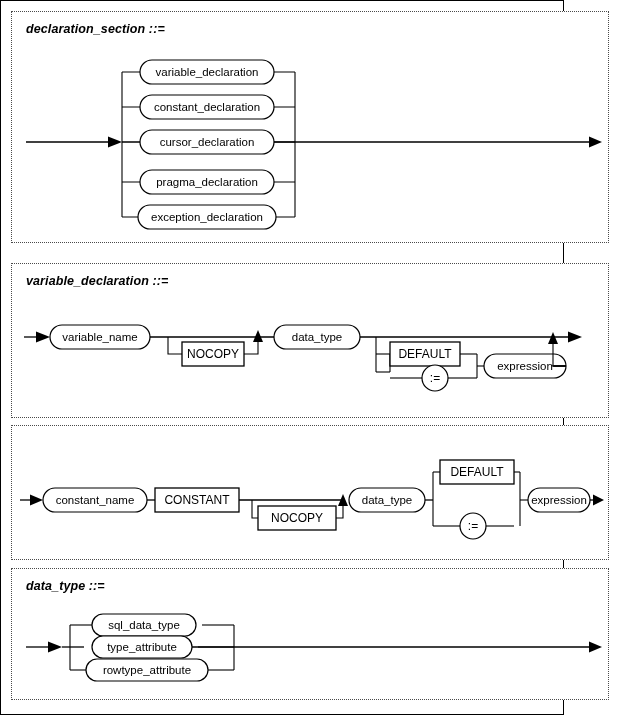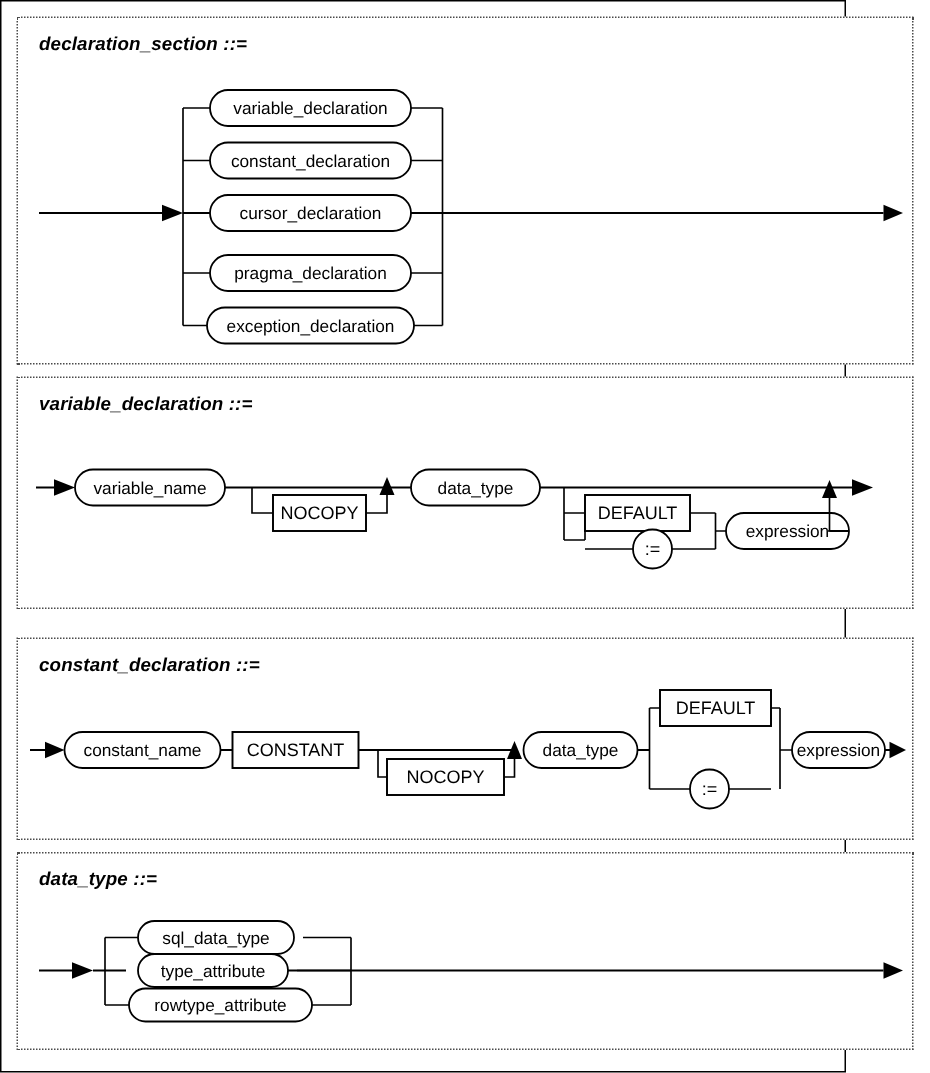--- a/index.html
+++ b/index.html
@@ -130,21 +130,21 @@
       <text class="node-label" x="195" y="131">cursor_declaration</text>
 
       <rect class="nonterm-pill" x="128" y="158" width="134" height="24" rx="12" ry="12"></rect>
       <text class="node-label" x="195" y="171">pragma_declaration</text>
 
       <rect class="nonterm-pill" x="126" y="193" width="138" height="24" rx="12" ry="12"></rect>
       <text class="node-label" x="195" y="206">exception_declaration</text>
     </svg>
   </div>
 
-  <div class="panel" style="top:250px; height:155px;">
+  <div class="panel" style="top:262px; height:155px;">
     <div class="panel-title">variable_declaration ::=</div>
     <svg width="598" height="155" viewBox="0 0 598 155">
 
       <path class="rail" d="M 12 73 L 24 73"></path>
       <polygon class="arrowhead" points="24,67.5 38,73 24,78.5"></polygon>
 
       <rect class="nonterm-pill" x="38" y="61" width="100" height="24" rx="12" ry="12"></rect>
       <text class="node-label" x="88" y="74">variable_name</text>
 
       <path class="rail" d="M 138 73 L 262 73"></path>
@@ -184,21 +184,20 @@
       <path class="thinrail" d="M 554 102 L 542 102"></path>
       <path class="thinrail" d="M 554 102 L 540 102"></path>
       <path class="thinrail" d="M 554 102 L 541 102 L 541 102"></path>
       <path class="thinrail" d="M 554 102 L 541 102"></path>
       <path class="thinrail" d="M 541 102 L 541 80"></path>
       <polygon class="arrowhead" points="536,80 541,68 546,80"></polygon>
     </svg>
   </div>
 
   <div class="panel" style="top:424px; height:135px;">
-    <div class="panel-title">constant_declaration ::=</div>
     <svg width="598" height="135" viewBox="0 0 598 135">
 
       <path class="rail" d="M 8 74 L 18 74"></path>
       <polygon class="arrowhead" points="18,68.5 31,74 18,79.5"></polygon>
 
       <rect class="nonterm-pill" x="31" y="62" width="104" height="24" rx="12" ry="12"></rect>
       <text class="node-label" x="83" y="75">constant_name</text>
 
       <path class="rail" d="M 135 74 L 143 74"></path>
 

